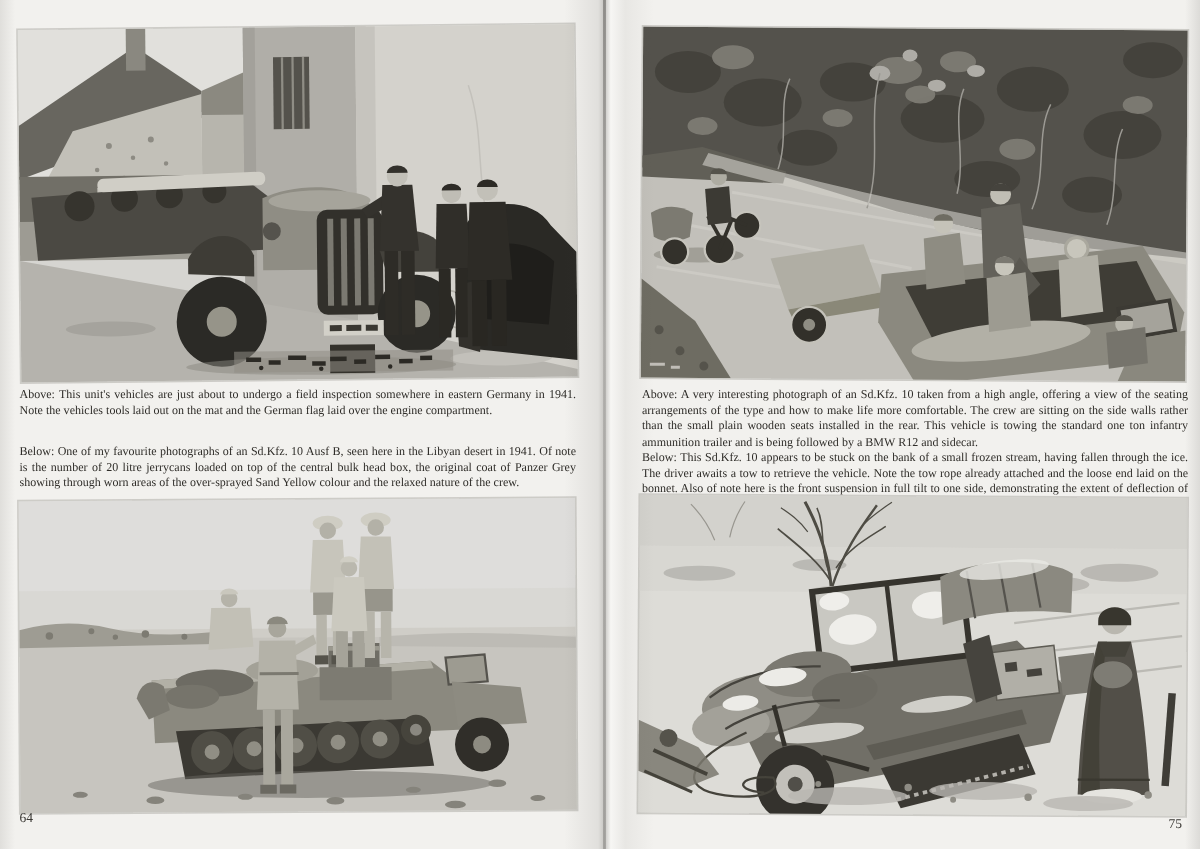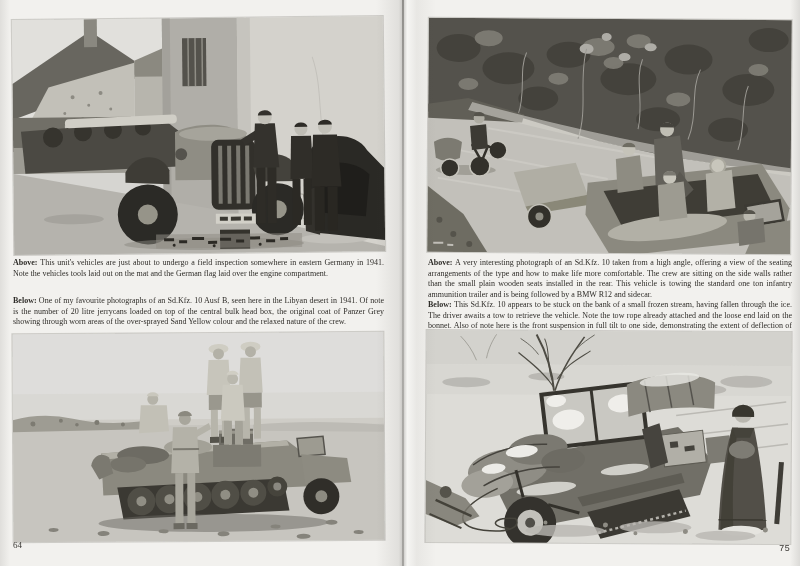--- a/index.html
+++ b/index.html
@@ -25,21 +25,21 @@
   .page{position:absolute;top:0;width:400px;height:566px;}
   .page-left{left:0;}
   .page-right{left:400px;}
   .photo{position:absolute;overflow:hidden;background:#d8d7d3;
     box-shadow:0 0 0 1px rgba(110,108,102,.28), inset 0 0 14px rgba(40,38,34,.10);}
   .photo svg{display:block;width:100%;height:100%;}
   .caption{position:absolute;color:#2f2d29;font-size:8px;line-height:10.5px;
     text-align:justify;letter-spacing:.01px;}
   .caption p{margin:0;}
   .caption p.gap{margin-top:17px;}
-  .cap-label{font-weight:bold;}
+  .cap-label{font-weight:normal;}
   .cap-label::after{content:" ";}
   .pagenum{position:absolute;color:#3a3834;font-size:9px;}
 </style>
 </head>
 <body>
 
 <div class="scan">
 
   <div class="page page-left">
 
@@ -498,20 +498,20 @@
           <ellipse cx="300" cy="204" rx="30" ry="5" fill="#b9b7b1" opacity="0.8"></ellipse>
           <circle cx="180" cy="194" r="2.5" fill="#8e8c84"></circle>
             <circle cx="210" cy="202" r="2" fill="#8e8c84"></circle>
           <circle cx="260" cy="200" r="2.5" fill="#8e8c84"></circle>
             <circle cx="120" cy="192" r="2" fill="#8e8c84"></circle>
           <circle cx="340" cy="198" r="2.5" fill="#8e8c84"></circle>
         </g>
       </svg>
     </div>
 
-    <div class="pagenum" style="left:379px;top:544px;font-family:Liberation Mono, monospace;">75</div>
+    <div class="pagenum" style="left:379px;top:544px;">75</div>
   </div>
 
   <div class="gutter"></div>
   <div class="spine-line"></div>
   <div class="edge-left"></div>
   <div class="edge-right"></div>
 </div>
 
 </body></html>

